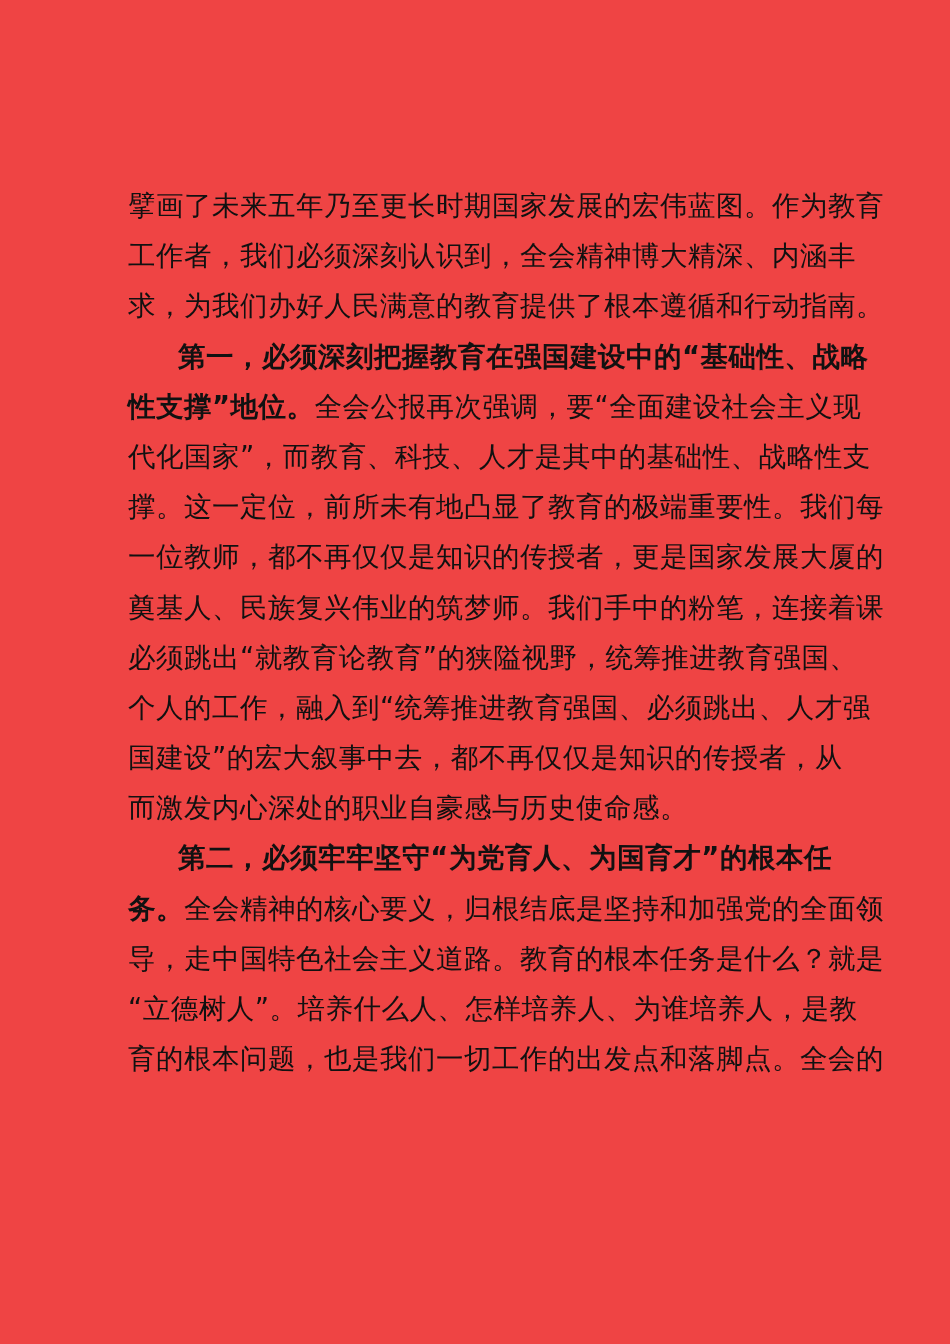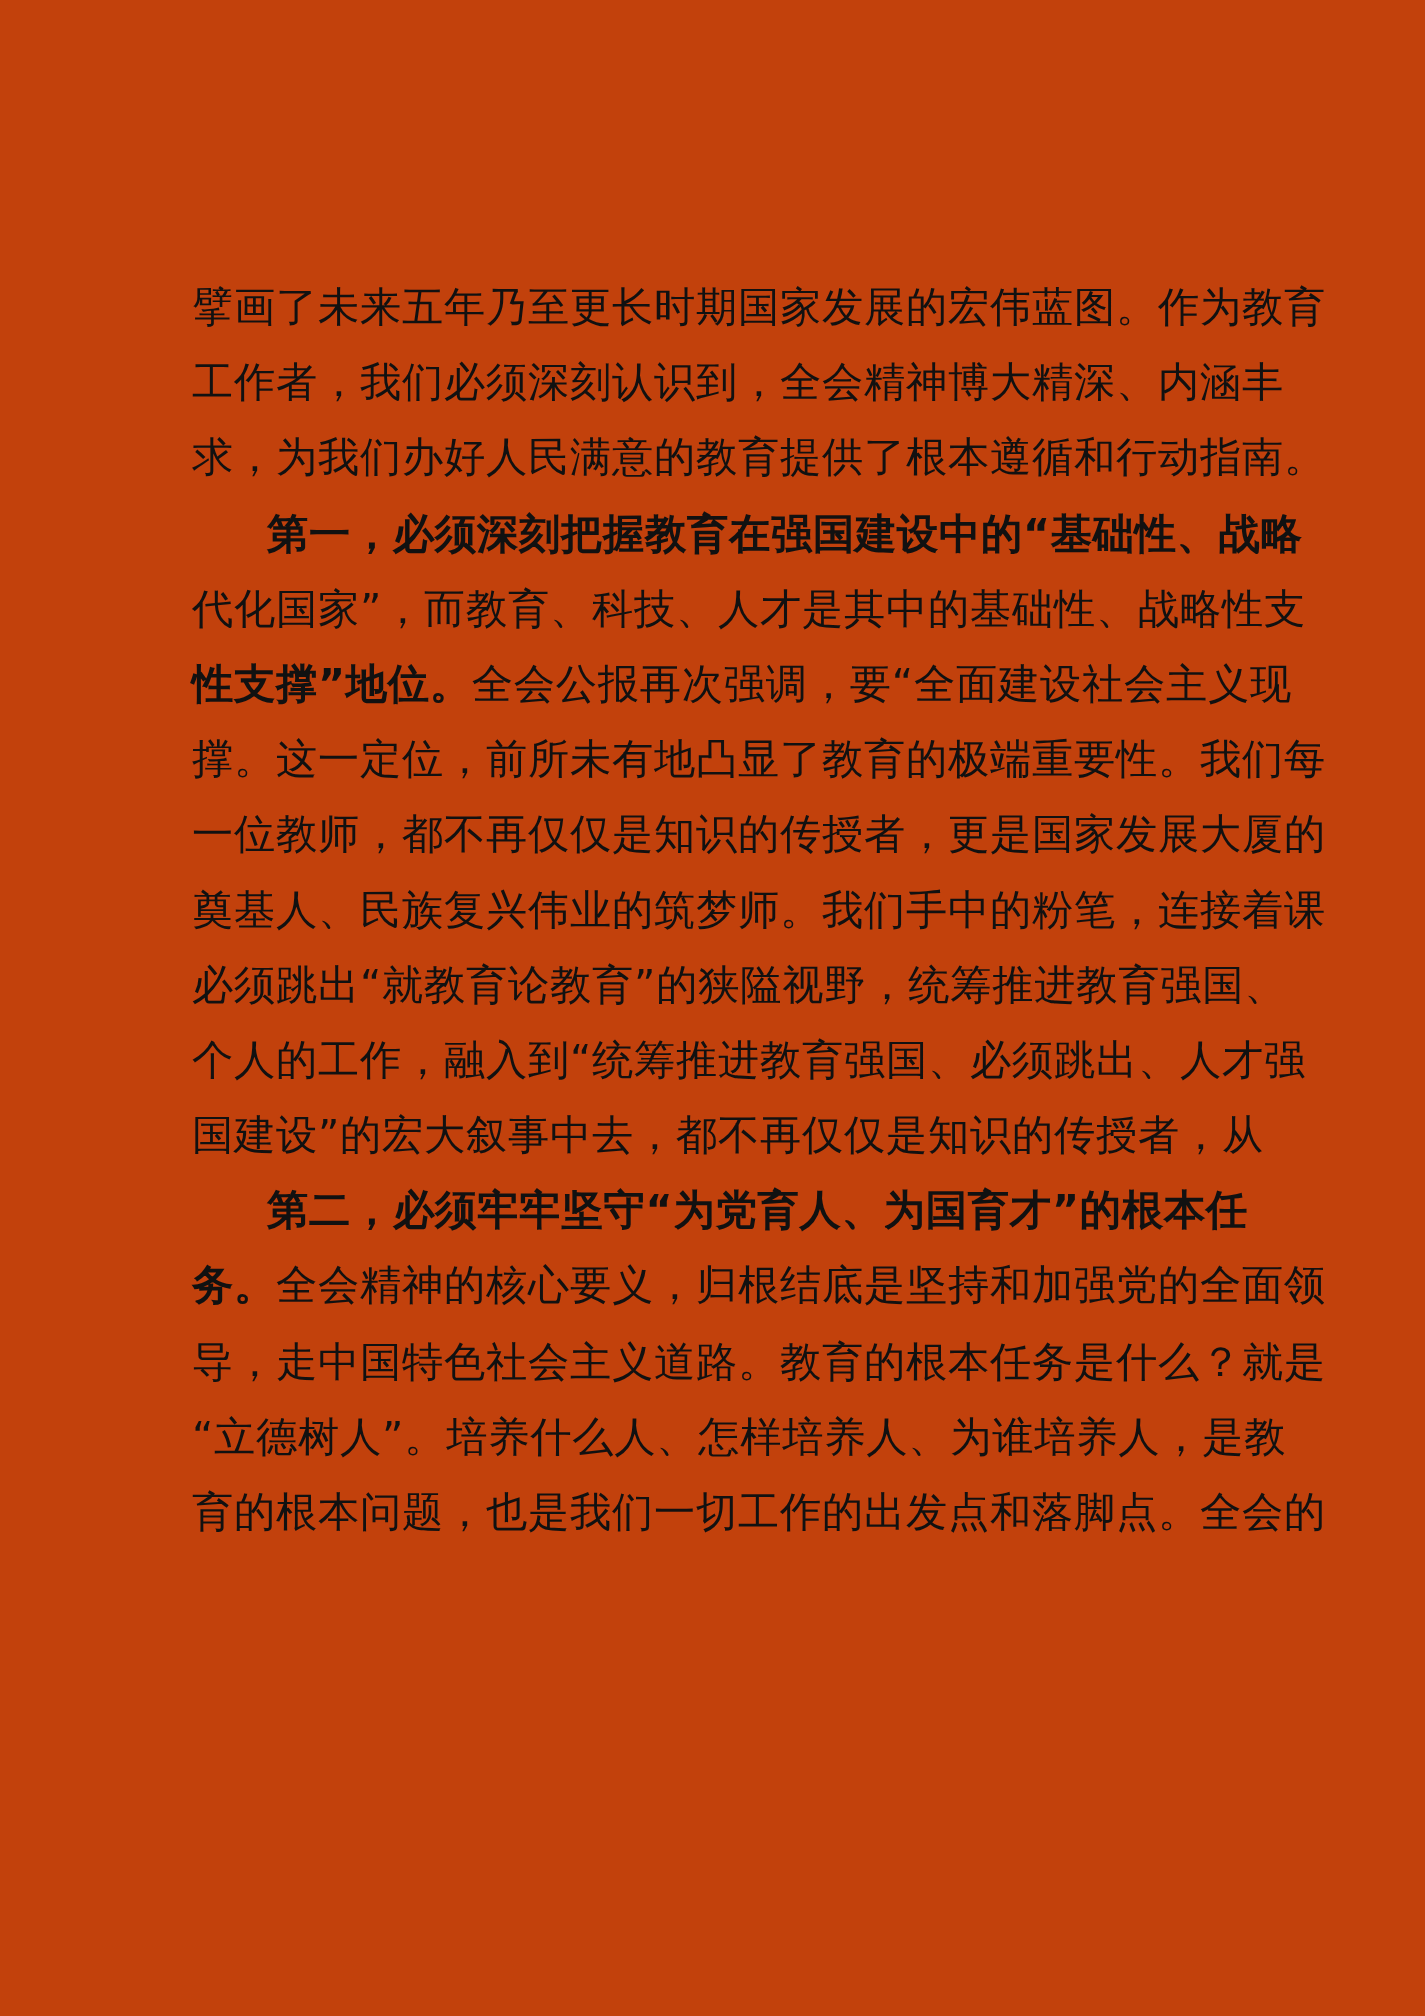--- a/index.html
+++ b/index.html
@@ -1,17 +1,17 @@
 <!DOCTYPE html>
 <html><head>
 <meta charset="utf-8">
 <style>
   html, body { margin: 0; padding: 0; background: #ffffff; }
   body { width: 950px; height: 1344px; position: relative; overflow: hidden; }
-  .page { position: absolute; left: 0; top: 0; width: 950px; height: 1344px; background: #c2410c; }
+  .page { position: absolute; left: 0; top: 0; width: 950px; height: 1344px; background: #ef4444; }
   .text-block {
     position: absolute; left: 128px; top: 180px; width: 704px;
     font-family: "DejaVu Sans", "Liberation Sans", sans-serif;
     font-size: 27.5px; color: #111111;
   }
   .line {
     height: 50.2px; line-height: 50.2px; white-space: nowrap;
     text-align: justify; text-align-last: justify; letter-spacing: 0.5px;
   }
   .line.last { text-align-last: left; }
@@ -22,28 +22,29 @@
 <body>
 
 <div class="page">
   <div class="text-block">
 
     <div class="line"><span>擘画了未来五年乃至更长时期国家发展的宏伟蓝图。作为教育</span></div>
     <div class="line"><span>工作者，我们必须深刻认识到，全会精神博大精深、内涵丰</span></div>
     <div class="line last"><span>求，为我们办好人民满意的教育提供了根本遵循和行动指南。</span></div>
 
     <div class="line indent b"><span>第一，必须深刻把握教育在强国建设中的“基础性、战略</span></div>
+    <div class="line"><span class="b">性支撑”地位。</span><span>全会公报再次强调，要“全面建设社会主义现</span></div>
     <div class="line"><span>代化国家”，而教育、科技、人才是其中的基础性、战略性支</span></div>
-    <div class="line"><span class="b">性支撑”地位。</span><span>全会公报再次强调，要“全面建设社会主义现</span></div>
     <div class="line"><span>撑。这一定位，前所未有地凸显了教育的极端重要性。我们每</span></div>
     <div class="line"><span>一位教师，都不再仅仅是知识的传授者，更是国家发展大厦的</span></div>
     <div class="line"><span>奠基人、民族复兴伟业的筑梦师。我们手中的粉笔，连接着课</span></div>
     <div class="line"><span>必须跳出“就教育论教育”的狭隘视野，统筹推进教育强国、</span></div>
     <div class="line"><span>个人的工作，融入到“统筹推进教育强国、必须跳出、人才强</span></div>
     <div class="line"><span>国建设”的宏大叙事中去，都不再仅仅是知识的传授者，从</span></div>
+    <div class="line last"><span>而激发内心深处的职业自豪感与历史使命感。</span></div>
 
     <div class="line indent b"><span>第二，必须牢牢坚守“为党育人、为国育才”的根本任</span></div>
     <div class="line"><span class="b">务。</span><span>全会精神的核心要义，归根结底是坚持和加强党的全面领</span></div>
     <div class="line"><span>导，走中国特色社会主义道路。教育的根本任务是什么？就是</span></div>
     <div class="line"><span>“立德树人”。培养什么人、怎样培养人、为谁培养人，是教</span></div>
     <div class="line"><span>育的根本问题，也是我们一切工作的出发点和落脚点。全会的</span></div>
 
   </div>
 </div>
 

